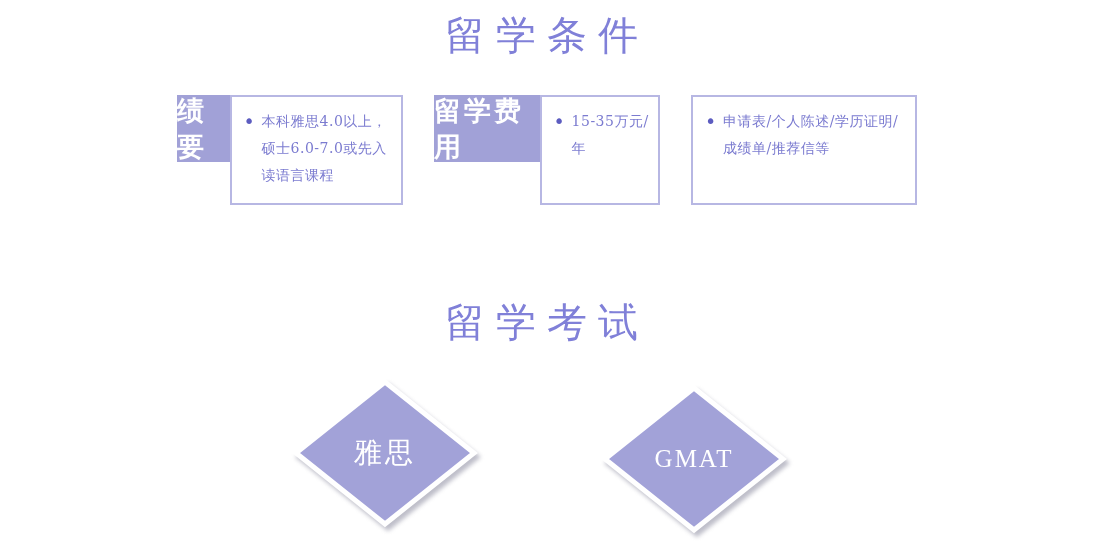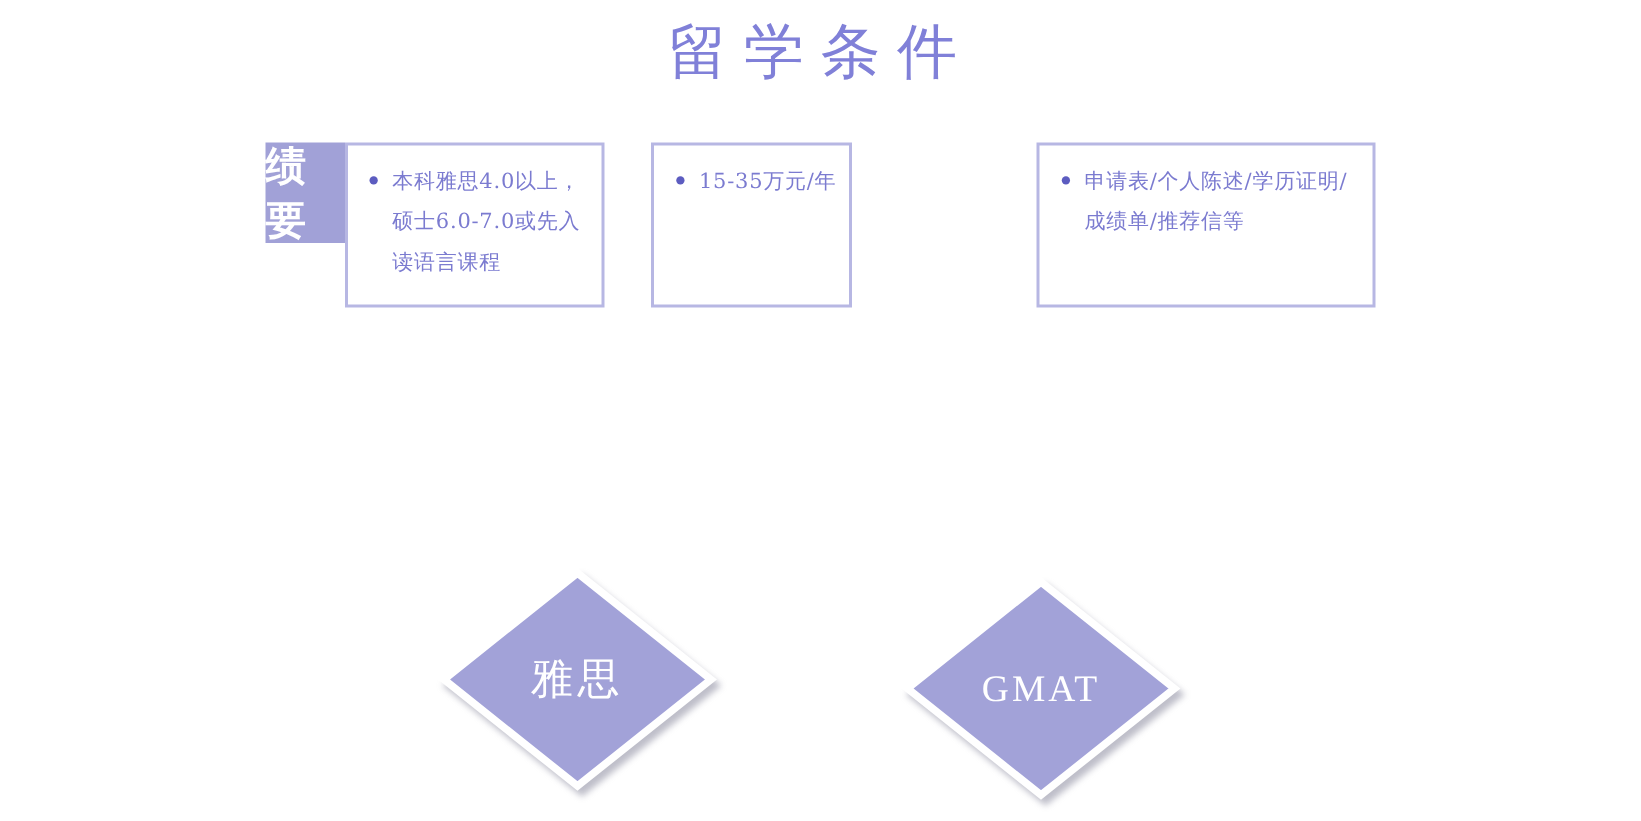--- a/index.html
+++ b/index.html
@@ -129,39 +129,41 @@
       <div class="card-header">成绩要求</div>
       <div class="card-body">
         <div class="bullet-row">
           <span class="bullet-dot">•</span>
           <span class="bullet-text">本科雅思4.0以上，硕士6.0-7.0或先入读语言课程</span>
         </div>
       </div>
     </div>
 
     <div class="card">
+      <div class="card-header">留学费用</div>
       <div class="card-body">
         <div class="bullet-row">
           <span class="bullet-dot">•</span>
           <span class="bullet-text">15-35万元/年</span>
         </div>
       </div>
     </div>
 
     <div class="card">
       <div class="card-body">
         <div class="bullet-row">
           <span class="bullet-dot">•</span>
           <span class="bullet-text">申请表/个人陈述/学历证明/成绩单/推荐信等</span>
         </div>
       </div>
     </div>
 
   </div>
 
+  <div class="section-title second">留学考试</div>
 
   <svg class="diamond-svg first" viewBox="0 0 200 170">
     <polygon class="diamond-shape" points="100,14 189,85 100,156 11,85"></polygon>
     <text class="diamond-label cn" x="100" y="94">雅思</text>
   </svg>
 
   <svg class="diamond-svg second" viewBox="0 0 200 170">
     <polygon class="diamond-shape" points="100,14 189,85 100,156 11,85"></polygon>
     <text class="diamond-label en" x="100" y="93">GMAT</text>
   </svg>

